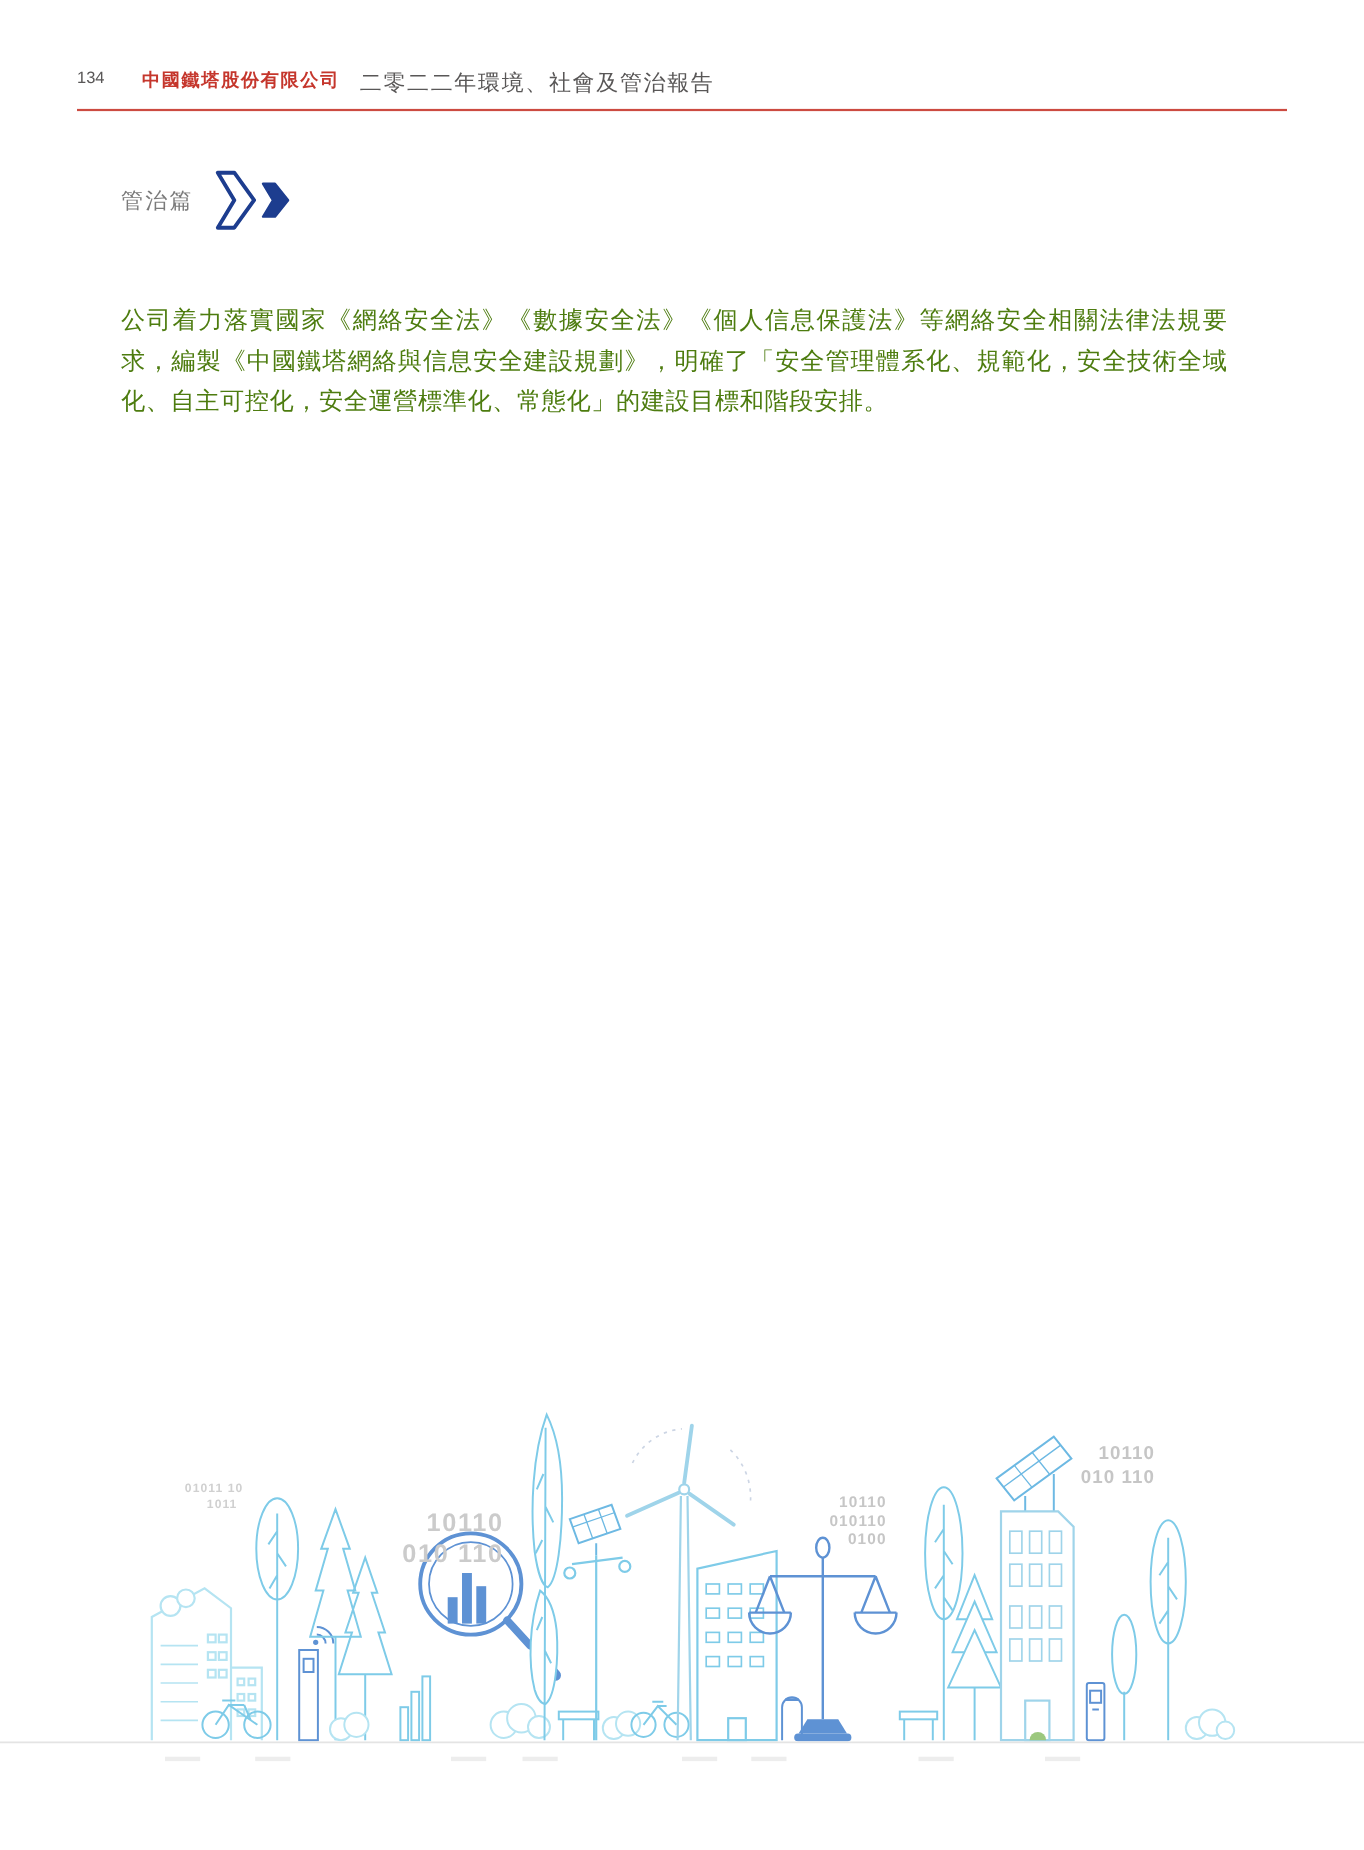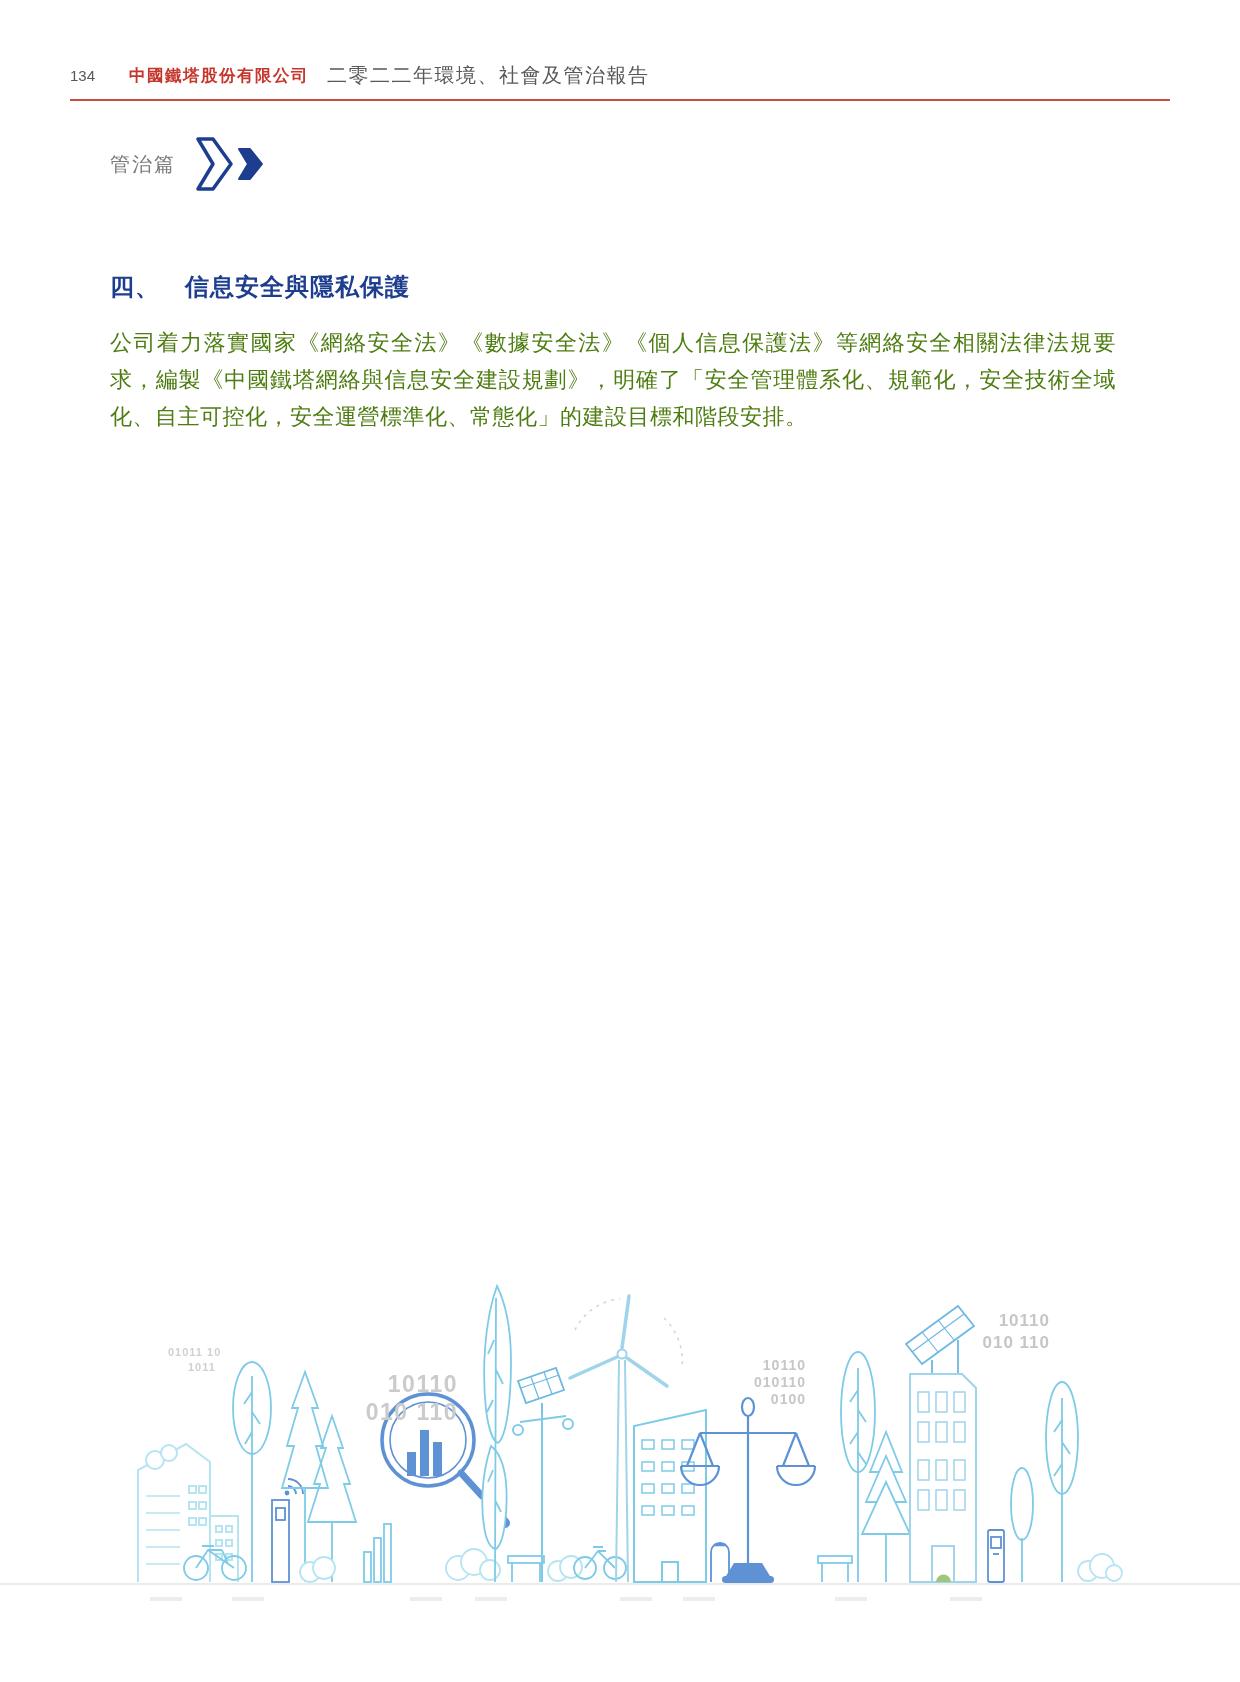--- a/index.html
+++ b/index.html
@@ -7,33 +7,33 @@
     position:relative;
     width:1240px;
     height:1682px;
     background:#ffffff;
     font-family:"Liberation Sans", sans-serif;
     overflow:hidden;
   }
   
   .hdr{
     position:absolute; top:62px; left:70px; right:70px;
-    display:flex; align-items:center;
+    display:flex; align-items:flex-start;
     white-space:nowrap;
   }
   .hdr .pgnum{font-size:15px;color:#595757;margin-right:34px;}
   .hdr .company{font-size:16.5px;font-weight:bold;color:#c5362c;letter-spacing:1.5px;margin-right:18px;}
   .hdr .rtitle{font-size:20px;color:#595757;letter-spacing:1.5px;}
   .hdr-rule{
     position:absolute; top:99px; left:70px; width:1100px; height:2px;
     background:#cc4b41;
   }
   
   .chapter{
-    position:absolute; top:134px; left:110px;
+    position:absolute; top:152px; left:110px;
     display:flex; align-items:center;
   }
   .chapter .label{font-size:20px;color:#7b7b7b;letter-spacing:2px;}
   .chapter svg{margin-left:16px;display:block;}
   
   main{
     position:absolute; top:272px; left:110px; width:1022px;
   }
   main h2{
     margin:0 0 22px 0;
@@ -74,21 +74,20 @@
 
   <div class="chapter">
     <span class="label">管治篇</span>
     <svg width="80" height="60" viewBox="0 0 80 60">
       <polygon points="6,5 21,5 39,30 21,55 6,55 21,30" fill="#ffffff" stroke="#1d3d8f" stroke-width="3.5" stroke-linejoin="round"></polygon>
       <polygon points="47,15 58,15 70,30 58,45 47,45 56,30" fill="#1d3d8f" stroke="#1d3d8f" stroke-width="2" stroke-linejoin="round"></polygon>
     </svg>
   </div>
 
   <main>
-    <h2>四、　信息安全與隱私保護</h2>
     <p>公司着力落實國家《網絡安全法》《數據安全法》《個人信息保護法》等網絡安全相關法律法規要求，編製《中國鐵塔網絡與信息安全建設規劃》，明確了「安全管理體系化、規範化，安全技術全域化、自主可控化，安全運營標準化、常態化」的建設目標和階段安排。</p>
   </main>
 
   <div class="illus">
     <svg width="1240" height="312" viewBox="0 0 1240 312">
 
       <text x="168" y="76" class="bin-sm">01011  10</text>
       <text x="188" y="91" class="bin-sm">1011</text>
 
       <g stroke="#b5e4f2" fill="none" stroke-width="2">

